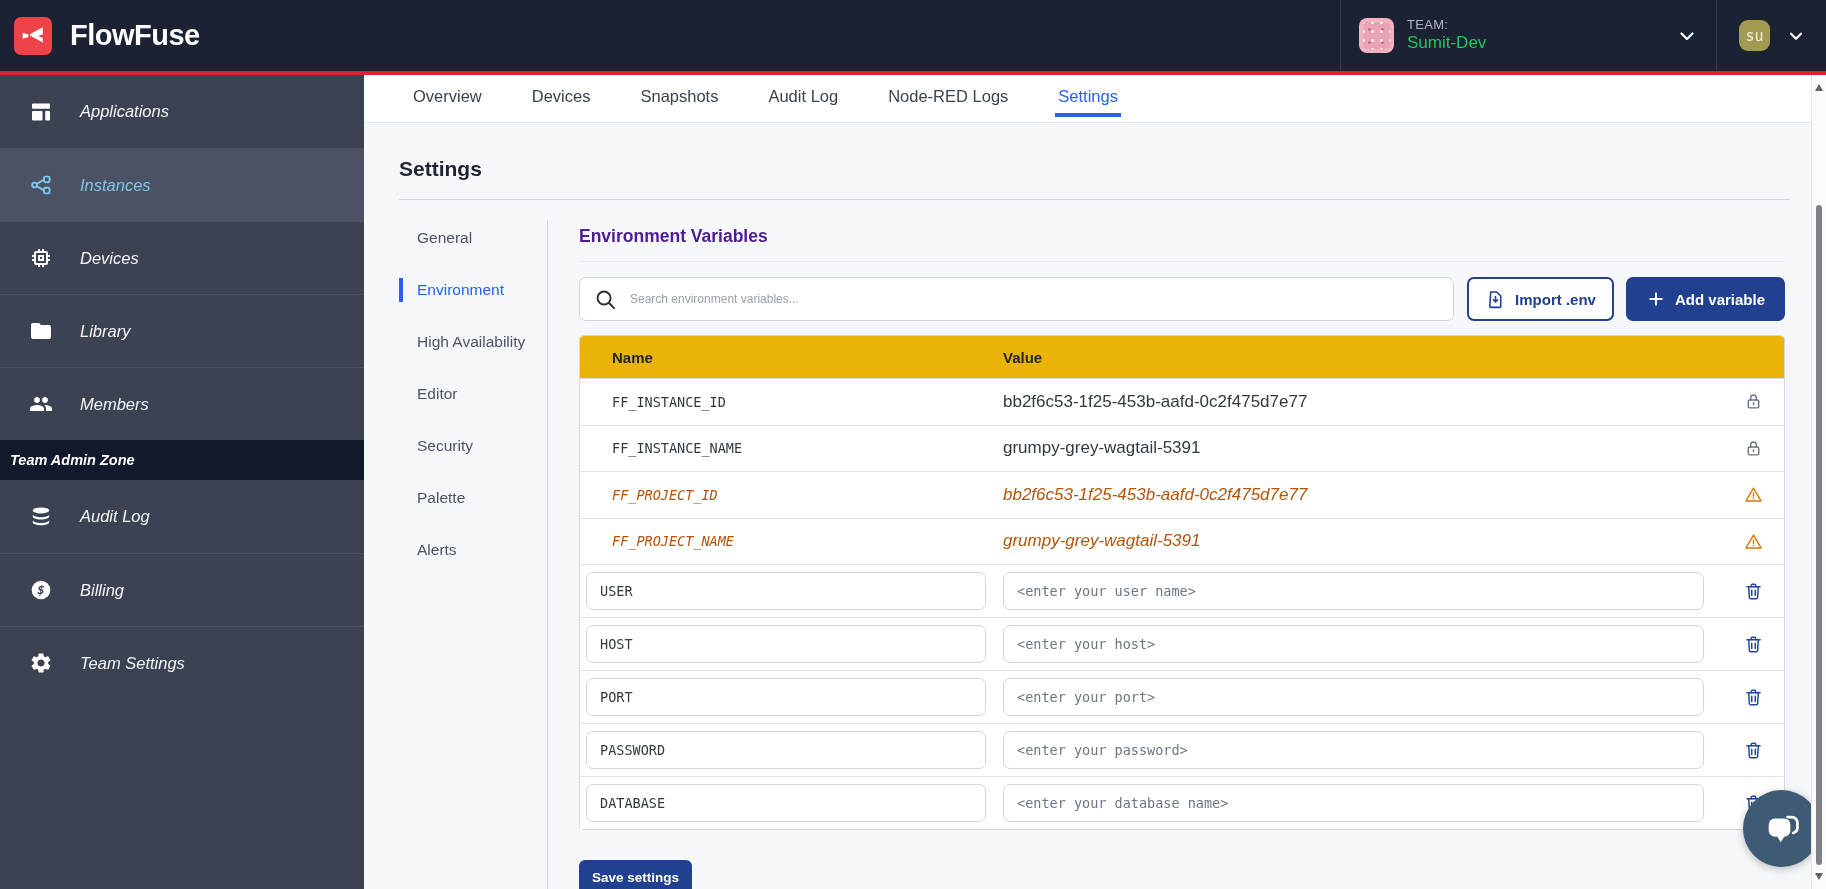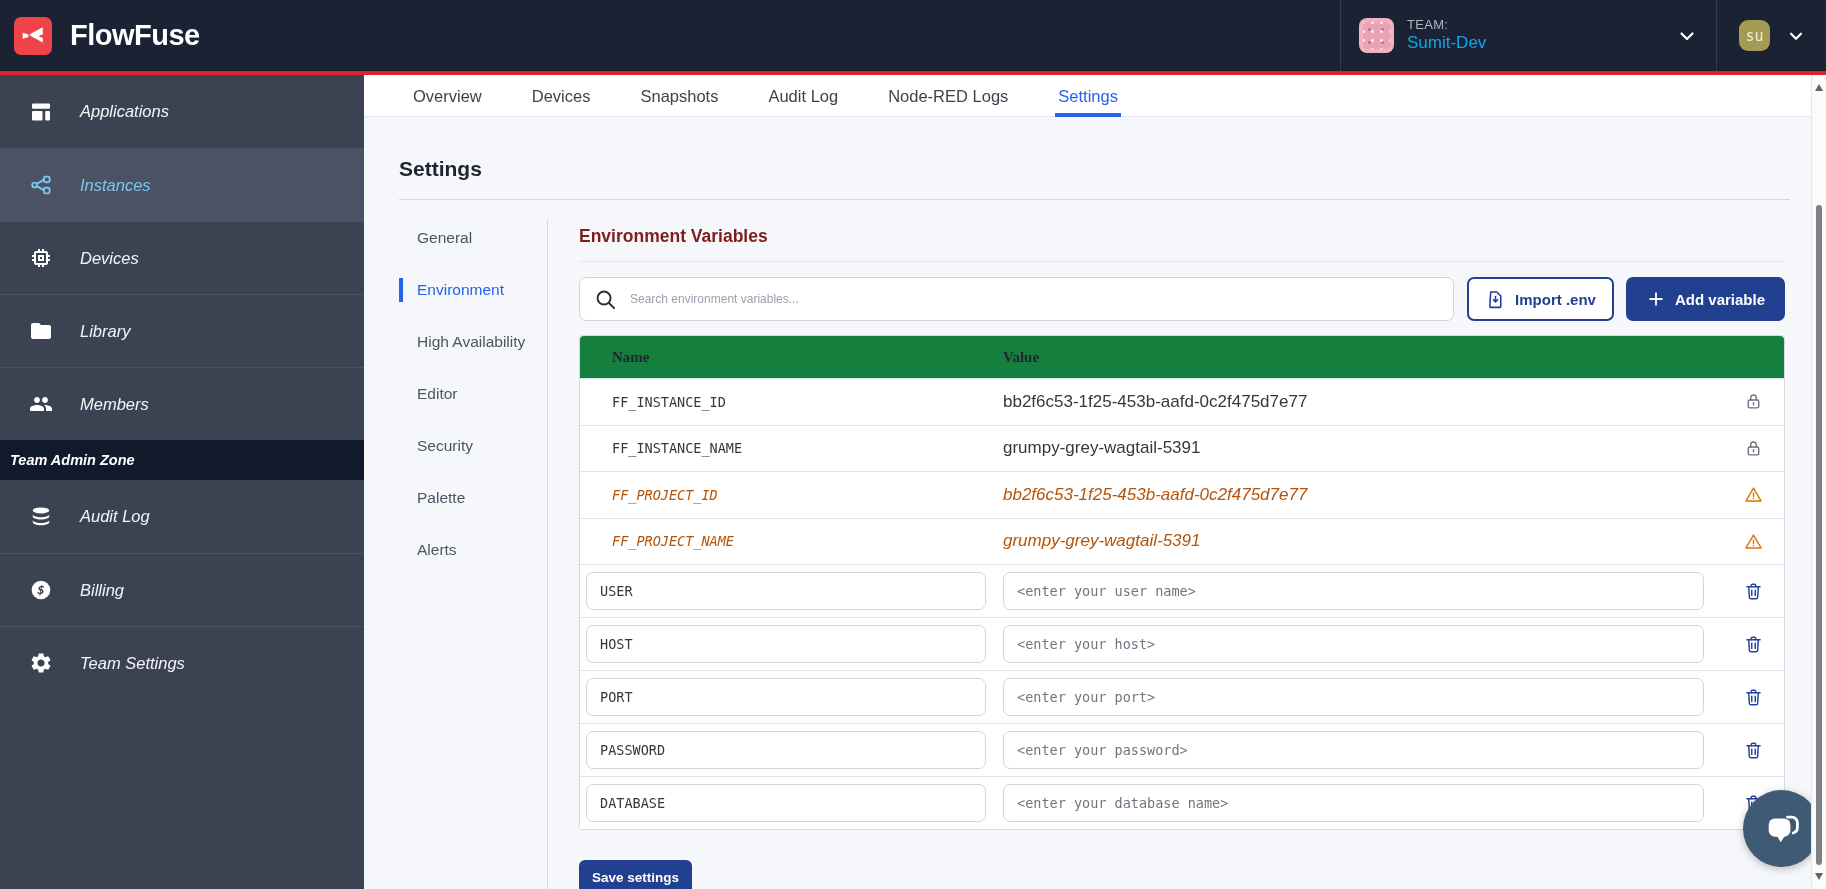--- a/index.html
+++ b/index.html
@@ -18,21 +18,21 @@
   .header-right { margin-left:auto; display:flex; align-items:center; height:100%; }
   .team-block { display:flex; align-items:center; height:100%; border-left:1px solid #323a4b;
     padding:0 18px 0 18px; width:376px; cursor:pointer; }
   .team-avatar { width:35px; height:35px; border-radius:8px; background:#e8a3b4;
     background-image: radial-gradient(rgba(255,255,255,.75) 1.3px, transparent 1.6px),
       radial-gradient(rgba(173,32,54,.5) 1.2px, transparent 1.5px);
     background-size:9px 9px, 13px 13px; background-position:0 0, 4px 5px;
     box-shadow: inset 0 0 0 4px rgba(241,178,193,.9); flex:0 0 auto; }
   .team-text { margin-left:13px; line-height:1.15; }
   .team-label { color:#aeb4c0; font-size:13px; letter-spacing:.3px; }
-  .team-name { color:#0ea5e9; font-size:17px; }
+  .team-name { color:#22c55e; font-size:17px; }
   .team-caret { margin-left:auto; }
   .user-block { display:flex; align-items:center; gap:16px; height:100%;
     border-left:1px solid #323a4b; padding:0 20px 0 22px; cursor:pointer; }
   .user-avatar { width:31px; height:31px; border-radius:9px; background:#a39b52;
     color:#f2ecd9; display:flex; align-items:center; justify-content:center;
     font-size:15px; font-family:"DejaVu Sans Mono", monospace; }
 
   
   .sidebar { position:absolute; top:75px; left:0; width:364px; height:814px;
     background:#3b4353; z-index:20;font-style:italic; }
@@ -40,55 +40,55 @@
     padding-left:29px; cursor:pointer; border-top:1px solid #4a5263; }
   .side-item:first-child { border-top:none; }
   .side-item .lbl { color:#f4f5f7; font-size:16.5px; }
   .side-item.active { background:#4a5263; }
   .side-item.active .lbl { color:#7cc7ea; }
   .side-icon { width:24px; height:24px; flex:0 0 auto; }
   .admin-band { height:40px; background:#111a2b; display:flex; align-items:center;
     padding-left:10px; color:#ffffff; font-size:14.5px; font-weight:bold; }
 
   
-  .tabbar { position:absolute; top:75px; left:364px; width:1462px; height:42px;
+  .tabbar { position:absolute; top:75px; left:364px; width:1462px; height:48px;
     background:#ffffff; border-bottom:1px solid #e3e6ea; display:flex;
     padding-left:46px; gap:44px; z-index:10; }
   .tab { display:flex; align-items:center; height:42px; font-size:16.5px; color:#3c434e;
     border-bottom:4px solid transparent; padding:4px 3px 0 3px; cursor:pointer; }
   .tab.active { color:#2563eb; border-bottom-color:#2563eb; }
 
   
   .content { position:absolute; top:117px; left:364px; width:1462px; height:772px; }
   .h1 { margin:40px 0 0 35px; font-size:21px; font-weight:bold; color:#1f2430; }
   .h1-rule { margin:18px 36px 0 35px; border-bottom:1px solid #d4d8de; }
   .settings-body { display:flex; margin:20px 41px 0 35px; }
 
   .snav { width:149px; flex:0 0 auto; border-right:1px solid #d4d8de; padding-top:6px; min-height:400px; }
   .snav-item { font-size:15.5px; color:#4b5563; line-height:24px; margin-bottom:28px;
     padding-left:14px; border-left:4px solid transparent; cursor:pointer; width:132px; }
   .snav-item.active { color:#2563eb; border-left-color:#2563eb; }
 
   .main { flex:1; margin-left:31px; }
-  .h2 { font-size:17.5px; font-weight:bold; color:#7f1d1d; padding:6px 0 14px 0;
+  .h2 { font-size:17.5px; font-weight:bold; color:#4c1d95; padding:6px 0 14px 0;
     border-bottom:1px solid #e4e7eb; }
   .toolbar { display:flex; margin-top:15px; gap:12px; }
   .search-box { flex:1; height:44px; background:#fff; border:1px solid #d1d5db;
     border-radius:7px; display:flex; align-items:center; padding:0 14px; gap:13px; }
   .search-box input { border:none; outline:none; flex:1; font-size:12px; color:#374151;
     font-family:"Liberation Sans", sans-serif; background:transparent; }
   .search-box input::placeholder { color:#9aa1ac; }
   .btn { height:44px; border-radius:7px; display:flex; align-items:center; gap:9px;
     font-size:15px; font-weight:bold; padding:0 16px; cursor:pointer; border:2px solid #21408f; }
   .btn-outline { background:#ffffff; color:#21408f; margin-left:1px; }
   .btn-primary { background:#21408f; color:#ffffff; border-color:#21408f; padding:0 18px; }
 
   .env-table { margin-top:14px; border:1px solid #d5d9de; border-radius:4px; background:#fff; }
   .t-head { display:grid; grid-template-columns:423px 1fr 62px; height:42px;
-    background:#15803d; align-items:center; border-radius:4px 4px 0 0;font-family:Liberation Serif, serif; }
+    background:#eab308; align-items:center; border-radius:4px 4px 0 0; }
   .t-head .c1 { padding-left:32px; font-size:15px; font-weight:bold; color:#21262e; }
   .t-head .c2 { font-size:15px; font-weight:bold; color:#21262e; }
   .t-row { display:grid; grid-template-columns:423px 1fr 62px; height:46.5px;
     align-items:center; border-top:1px solid #dfe3e8; background:#fff; }
   .t-row .name { padding-left:32px; font-family:"DejaVu Sans Mono", monospace;
     font-size:13.5px; color:#33393f; }
   .t-row .val { font-family:Liberation Sans, sans-serif; font-size:17px; color:#33393f; }
   .t-row.deprecated .name, .t-row.deprecated .val { color:#b45309; font-style:italic; }
   .t-ico { display:flex; justify-content:center; }
   .t-edit { display:grid; grid-template-columns:423px 1fr 62px; height:53px;

